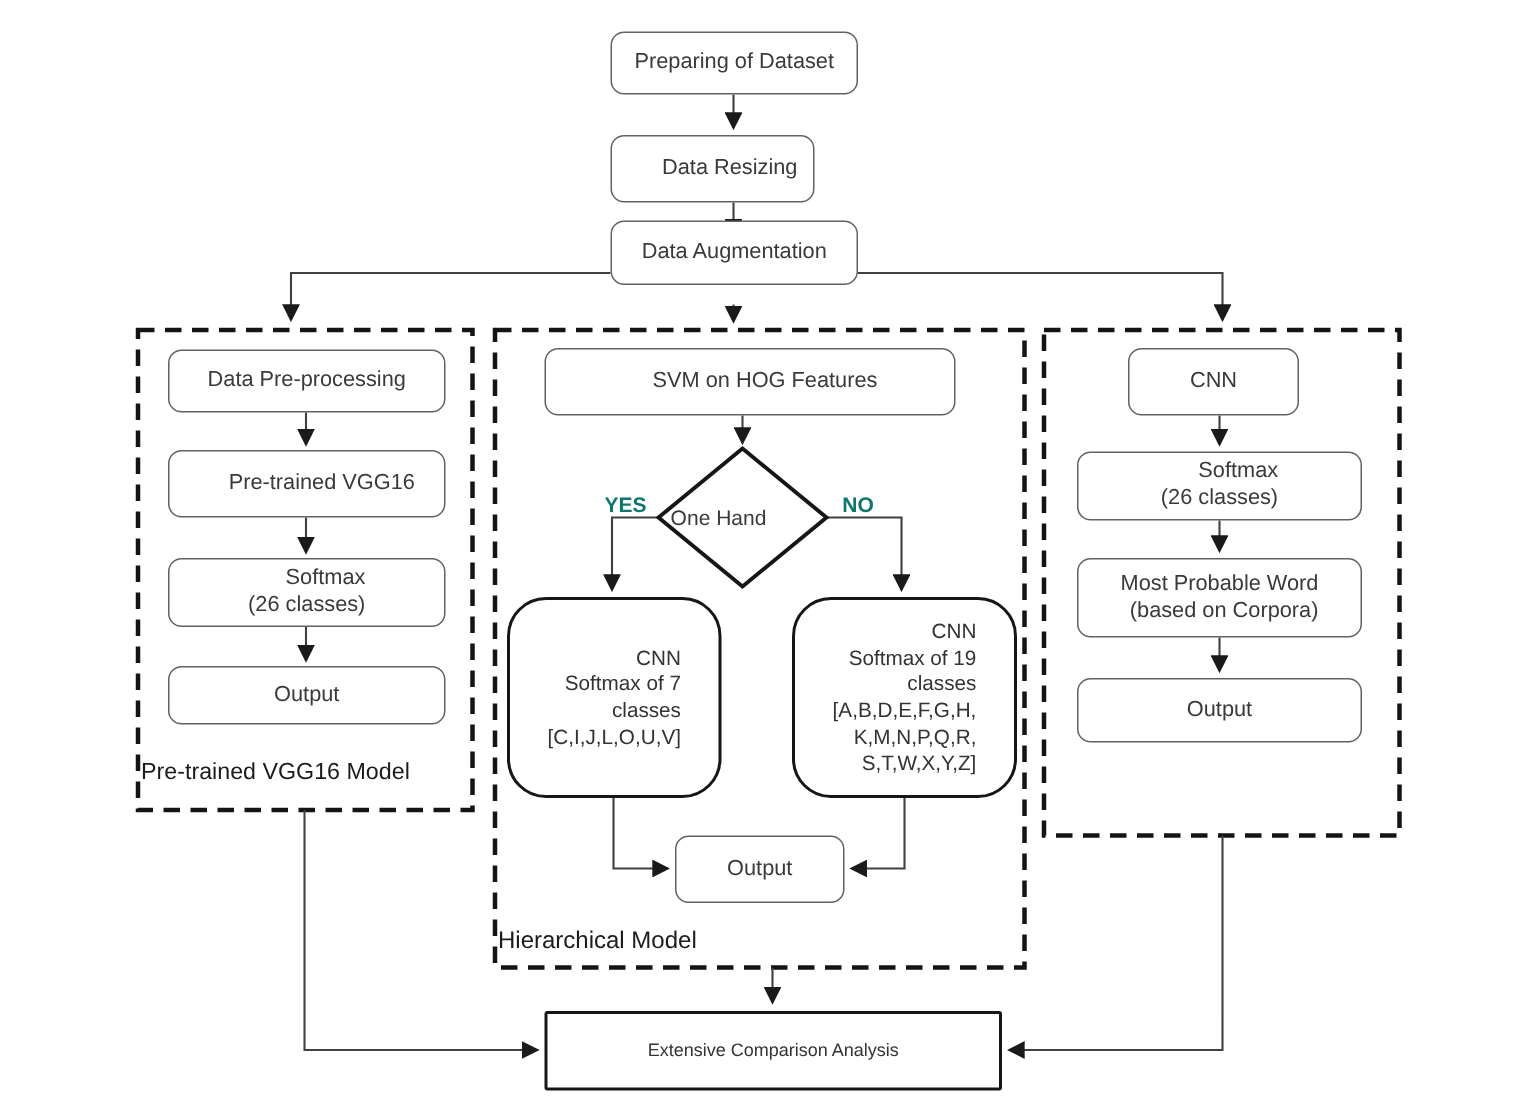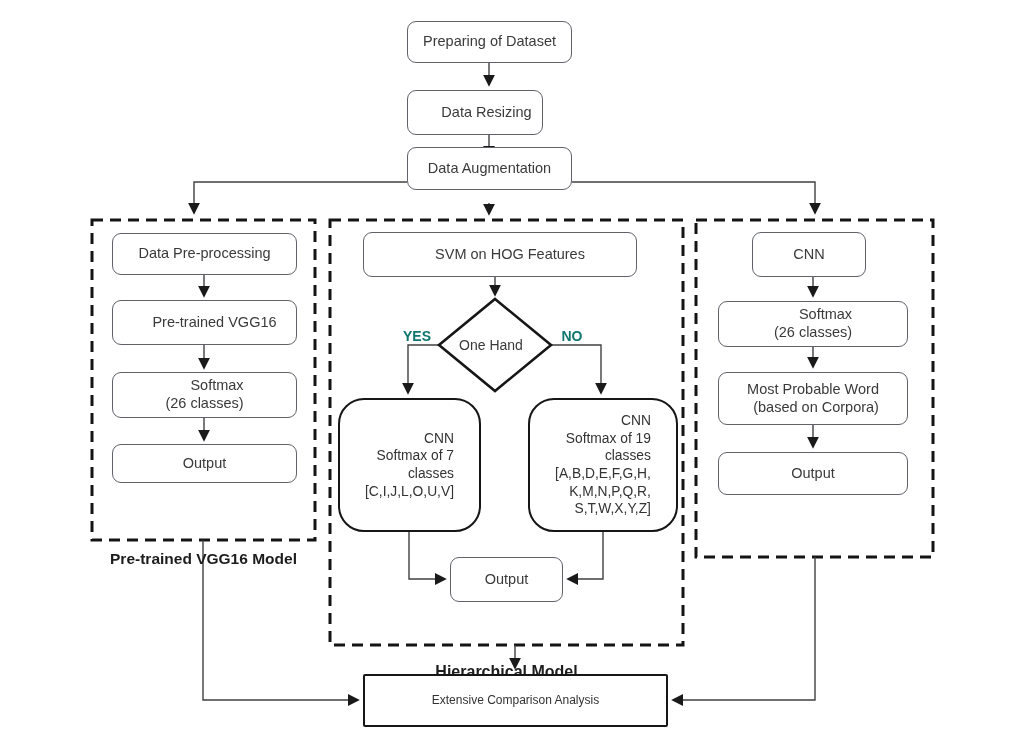--- a/index.html
+++ b/index.html
@@ -22,23 +22,23 @@
     font-size:14.5px;line-height:1.22;
     color:#3a3a3a;
     white-space:pre-line;
     padding:2px 4px;
   }
   .node.thick{border:2.6px solid #161616;color:#333;}
   .node.bigradius{border-radius:26px;font-size:13.8px;line-height:1.28;}
   .node.final{border-radius:2px;font-size:12px;}
   .branch-label{
     position:absolute;z-index:2;
-    font-weight:bold;color:#1c1c1c;
-    text-align:center;white-space:pre-line;
-    font-size:15.5px;line-height:1.22;margin-top:44px;
+    font-weight:normal;color:#1c1c1c;
+    text-align:left;white-space:pre-line;
+    font-size:15.5px;line-height:1.22;
   }
   .decision-label{
     position:absolute;z-index:2;
     display:flex;align-items:center;justify-content:center;
     font-size:14px;color:#3a3a3a;text-align:center;
   }
   .yn-label{
     position:absolute;z-index:2;
     font-weight:bold;font-size:14px;color:#0f766e;text-align:center;
   }
@@ -95,21 +95,21 @@
   <div class="node" style="left:407px;top:147px;width:165px;height:43px;">Data Augmentation</div>
 
   <div class="node" style="left:112px;top:233px;width:185px;height:42px;">Data Pre-processing</div>
   <div class="node" style="left:112px;top:300px;width:185px;height:45px;padding-left:24px;">Pre-trained VGG16</div>
   <div class="node" style="left:112px;top:372px;width:185px;height:46px;">Softmax
 (26 classes)</div>
   <div class="node" style="left:112px;top:444px;width:185px;height:39px;">Output</div>
   <div class="branch-label" style="left:94px;top:506px;width:219px;">Pre-trained VGG16 Model</div>
 
   <div class="node" style="left:363px;top:232px;width:274px;height:45px;padding-left:24px;">SVM on HOG Features</div>
-  <div class="decision-label" style="left:442px;top:333px;width:98px;height:24px;">One Hand</div>
+  <div class="decision-label" style="left:430px;top:333px;width:98px;height:24px;">One Hand</div>
   <div class="yn-label" style="left:399px;top:328px;width:36px;">YES</div>
   <div class="yn-label" style="left:556px;top:328px;width:32px;">NO</div>
   <div class="node thick bigradius" style="left:338px;top:398px;width:143px;height:134px;">CNN
 Softmax of 7
 classes
 [C,I,J,L,O,U,V]</div>
   <div class="node thick bigradius" style="left:528px;top:398px;width:150px;height:134px;">CNN
 Softmax of 19
 classes
 [A,B,D,E,F,G,H,

